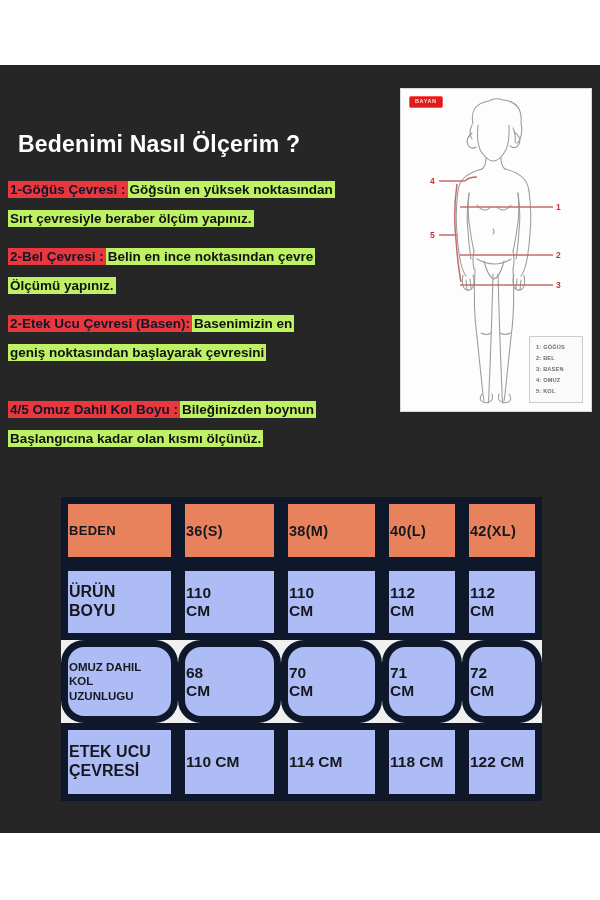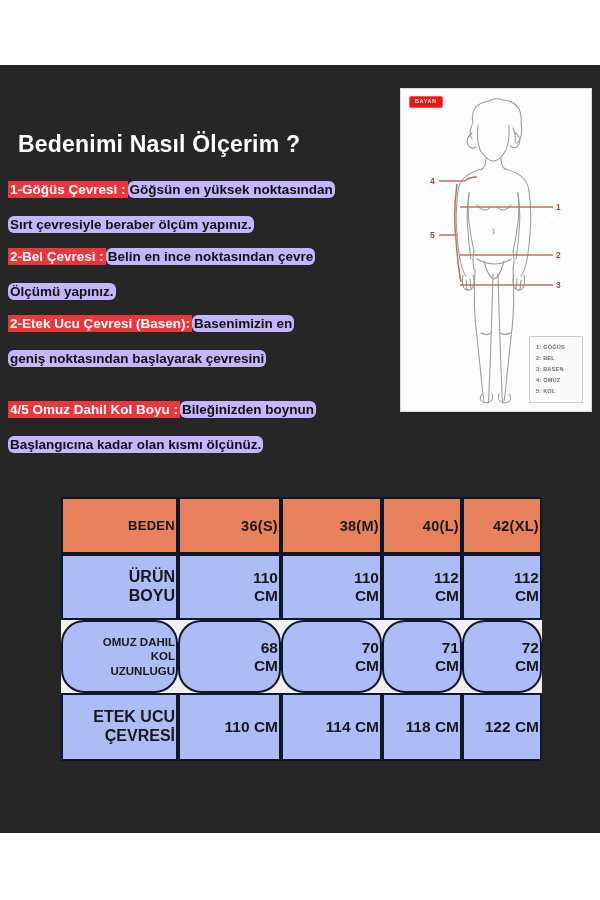--- a/index.html
+++ b/index.html
@@ -54,30 +54,29 @@
     font-weight: bold;
   }
   .instr .seg {
     display: inline;
     padding: 1px 2px;
     box-decoration-break: clone;
     -webkit-box-decoration-break: clone;
   }
   .seg-red {
     background: #e8383e;
-    color: #ffffff;
+    color: #0f172a;
   }
   .seg-white {
-    background: #c4b5fd;
+    background: #bef264;
     color: #111111;
-    border-radius: 6px;
   }
   .instr .line2 {
     display: block;
-    margin-top: 16px;
+    margin-top: 10px;
   }
 
   #instr-1 { top: 180px; }
   #instr-2 { top: 247px; }
   #instr-3 { top: 314px; }
   #instr-4 { top: 400px; }
 
   
   .diagram-card {
     position: absolute;
@@ -134,22 +133,22 @@
     position: absolute;
     left: 61px;
     top: 497px;
     width: 481px;
     border-collapse: separate;
     border-spacing: 0;
     table-layout: fixed;
     background: #f0f0f0;
   }
   .size-table td, .size-table th {
-    border: 2px solid #0f172a;
-    text-align: right;
+    border: 7px solid #0f172a;
+    text-align: left;
     vertical-align: middle;
     font-weight: bold;
     color: #17171e;
   }
   .size-table thead th {
     background: #e8825c;
     height: 51px;
     font-size: 14.5px;
     letter-spacing: 0.3px;
   }

